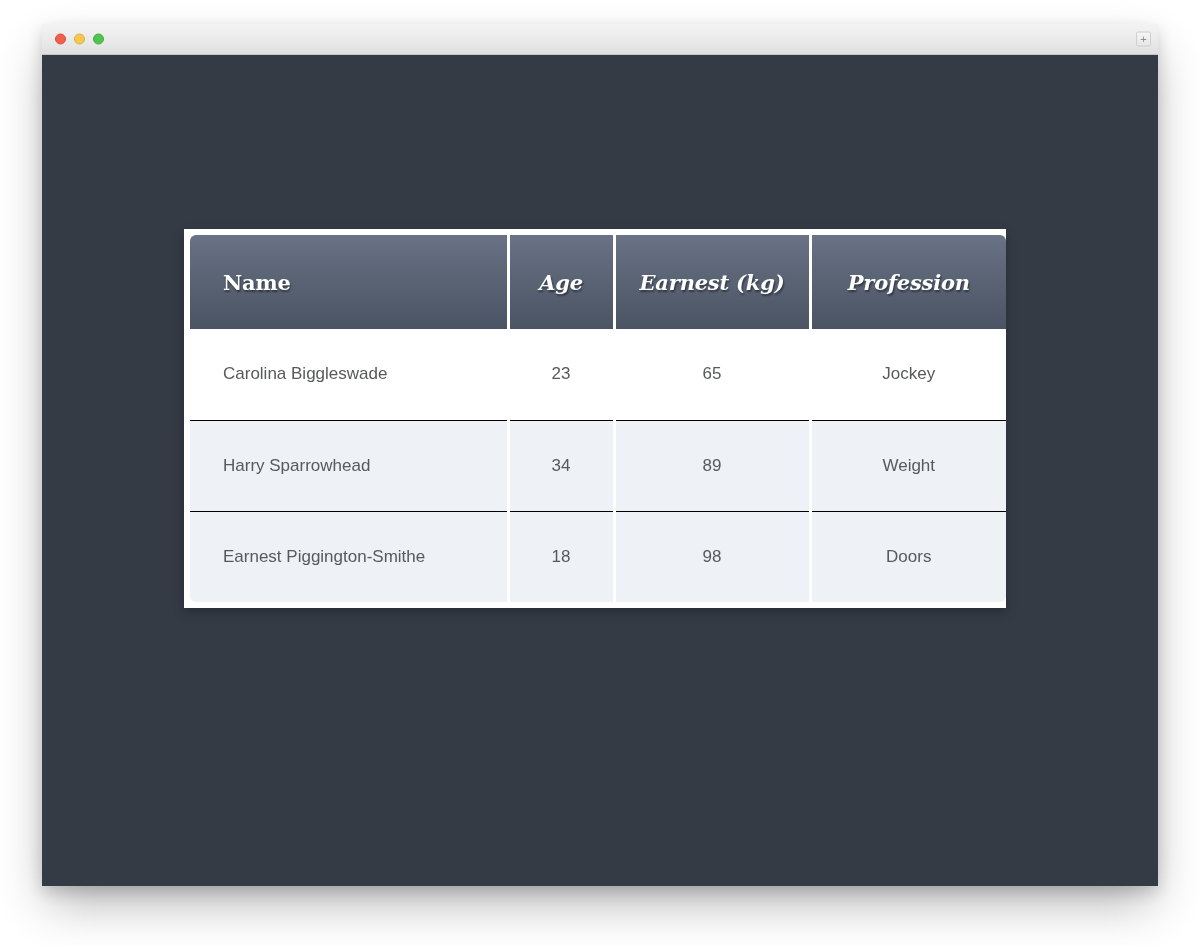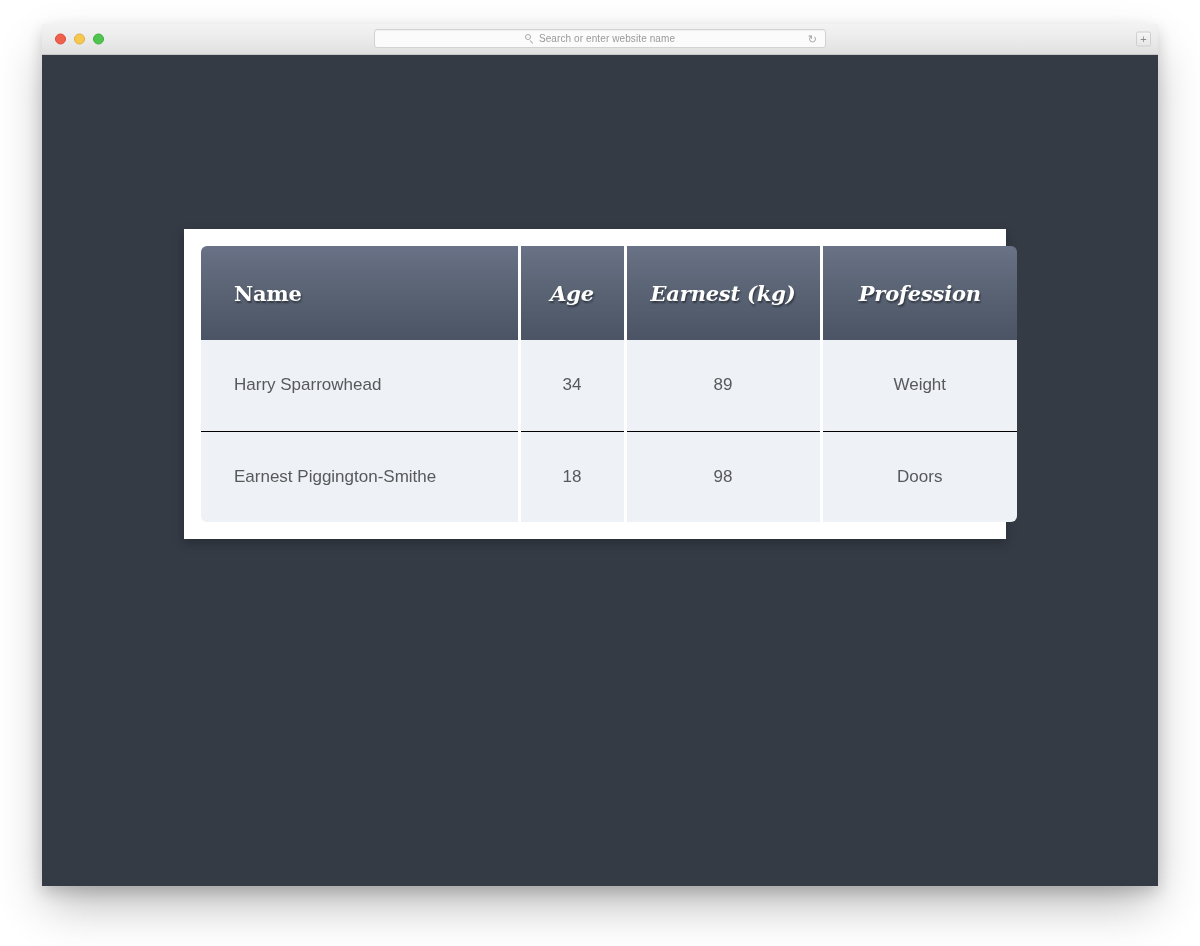--- a/index.html
+++ b/index.html
@@ -154,21 +154,21 @@
   }
 
   
   .table-shell {
     position: absolute;
     left: 142px;
     top: 174px;
     width: 822px;
     background: #ffffff;
     border-radius: 0;
-    padding: 17px;
+    padding: 6px;
     box-sizing: border-box;
     box-shadow: 0 4px 10px rgba(0,0,0,0.25);
   }
 
   table.data-table {
     width: 100%;
     border-collapse: collapse;
     border-radius: 6px;
     overflow: hidden;
     table-layout: fixed;
@@ -224,27 +224,20 @@
   <div class="browser-window">
 
     <div class="chrome-bar">
 
       <div class="traffic-lights">
         <span class="light light-close"></span>
         <span class="light light-min"></span>
         <span class="light light-max"></span>
       </div>
 
-      <div class="address-bar">
-        <div class="address-inner">
-          <span class="search-glyph"></span>
-          <span class="address-text">Search or enter website name</span>
-        </div>
-        <span class="reload-icon">↻</span>
-      </div>
 
       <div class="new-tab-button">+</div>
     </div>
 
     <div class="viewport">
 
       <div class="table-shell">
         <table class="data-table">
           <colgroup>
             <col class="col-name">
@@ -254,20 +247,26 @@
           </colgroup>
           <thead>
             <tr>
               <th>Name</th>
               <th class="center">Age</th>
               <th class="center">Earnest (kg)</th>
               <th class="center">Profession</th>
             </tr>
           </thead>
           <tbody>
+            <tr class="row-odd">
+              <td>Carolina Biggleswade</td>
+              <td class="center">23</td>
+              <td class="center">65</td>
+              <td class="center">Jockey</td>
+            </tr>
             <tr class="row-even">
               <td>Harry Sparrowhead</td>
               <td class="center">34</td>
               <td class="center">89</td>
               <td class="center">Weight</td>
             </tr>
             <tr class="row-even">
               <td>Earnest Piggington-Smithe</td>
               <td class="center">18</td>
               <td class="center">98</td>

